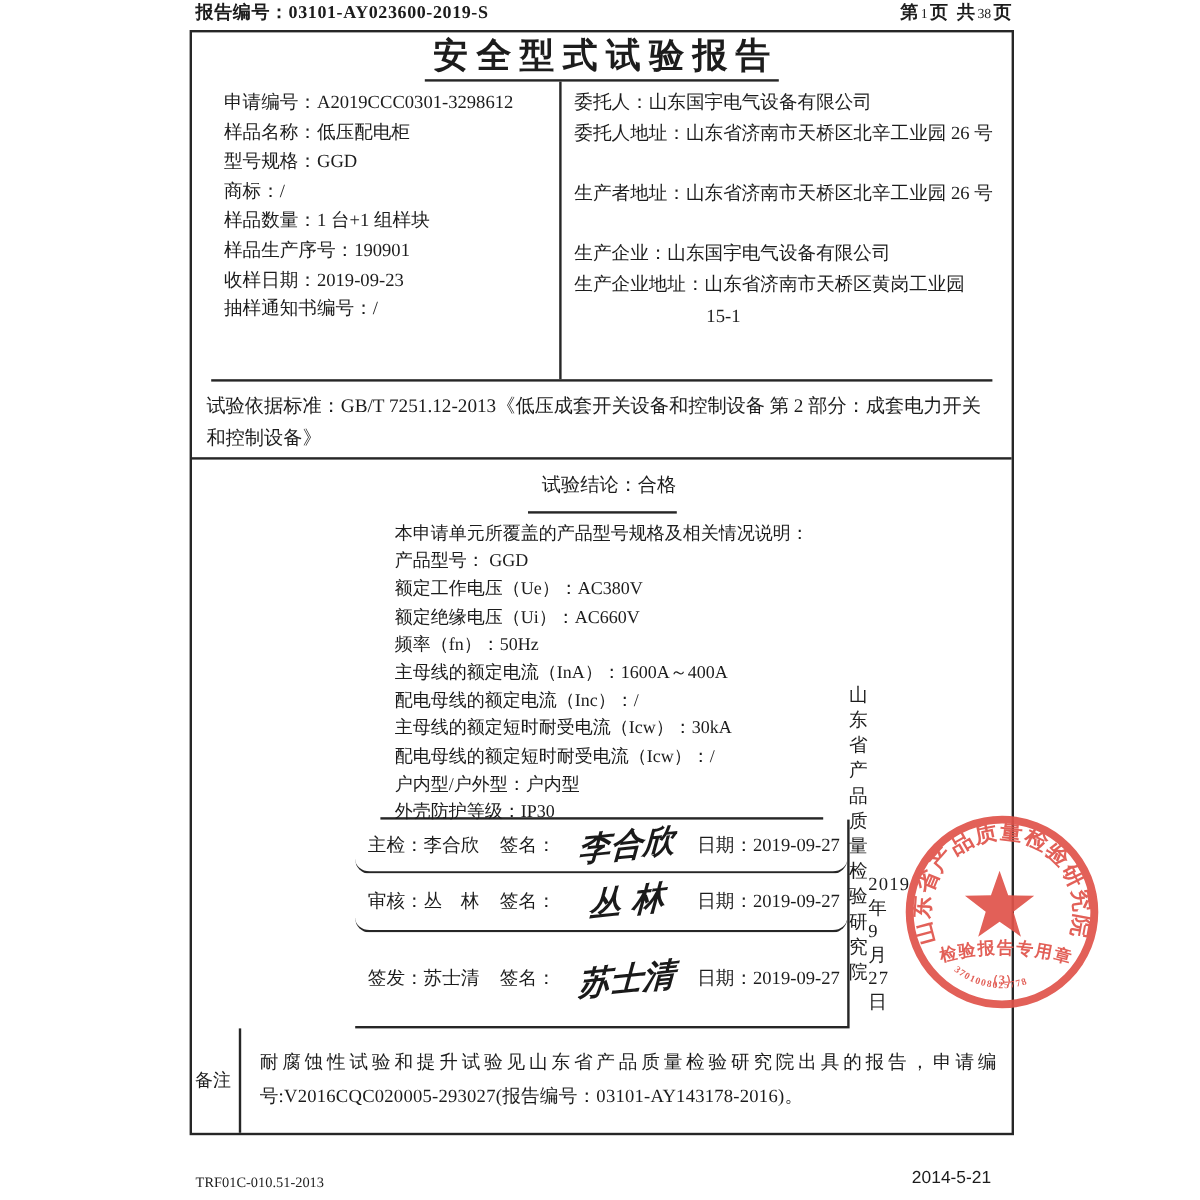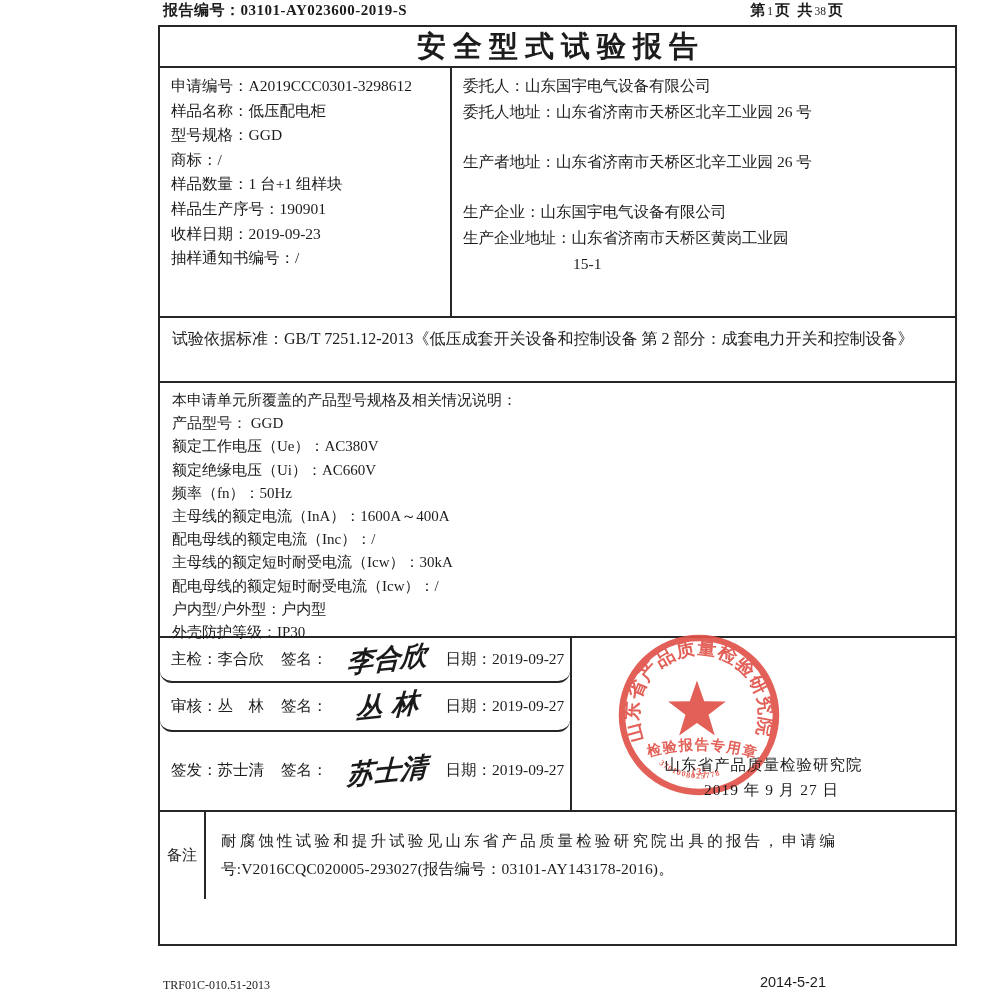--- a/index.html
+++ b/index.html
@@ -8,22 +8,22 @@
     position:relative;
     font-family:"Liberation Serif","DejaVu Serif",serif;
     color:#1c1c1c;
     -webkit-font-smoothing:antialiased;
   }
   .hdr-left { position:absolute; left:163px; top:1px; font-size:15px; font-weight:bold; letter-spacing:.5px; }
   .hdr-right { position:absolute; right:157px; top:1px; font-size:15px; font-weight:bold; }
   .hdr-right .num { font-size:11.5px; font-weight:normal; padding:0 2px; }
 
   .doc-table {
-    position:absolute; left:158px; top:25px; width:799px; height:921px;
-    border:2px solid #262626; display:flex; flex-direction:column;
+    position:absolute; left:158px; top:25px; width:687px; height:921px;
+    border:2px solid #262626; display:flex; flex-direction:column;align-items:center;
   }
   .row { border-bottom:2px solid #262626; }
   .row:last-child { border-bottom:none; }
 
   .row-title { height:41px; display:flex; align-items:center; justify-content:center;
     font-size:29px; font-weight:bold; letter-spacing:7px; padding-left:7px; }
 
   .row-info { height:250px; display:flex; }
   .cell-info-left { width:292px; border-right:2px solid #262626; padding:6px 0 0 11px; font-size:15.5px; }
   .cell-info-left .ln { height:24.6px; line-height:24.6px; white-space:nowrap; }
@@ -103,20 +103,23 @@
       <div class="grp">
         <div class="ln">生产企业：山东国宇电气设备有限公司</div>
         <div class="ln">生产企业地址：山东省济南市天桥区黄岗工业园</div>
         <div class="ln indent">15-1</div>
       </div>
     </div>
   </div>
 
   <div class="row row-standard">试验依据标准：GB/T 7251.12-2013《低压成套开关设备和控制设备 第 2 部分：成套电力开关和控制设备》</div>
 
+  <div class="row row-conclusion">
+    <span>试验结论：合格</span>
+  </div>
 
   <div class="row row-coverage">
     <div class="ln">本申请单元所覆盖的产品型号规格及相关情况说明：</div>
     <div class="ln">产品型号： GGD</div>
     <div class="ln">额定工作电压（Ue）：AC380V</div>
     <div class="ln">额定绝缘电压（Ui）：AC660V</div>
     <div class="ln">频率（fn）：50Hz</div>
     <div class="ln">主母线的额定电流（InA）：1600A～400A</div>
     <div class="ln">配电母线的额定电流（Inc）：/</div>
     <div class="ln">主母线的额定短时耐受电流（Icw）：30kA</div>

